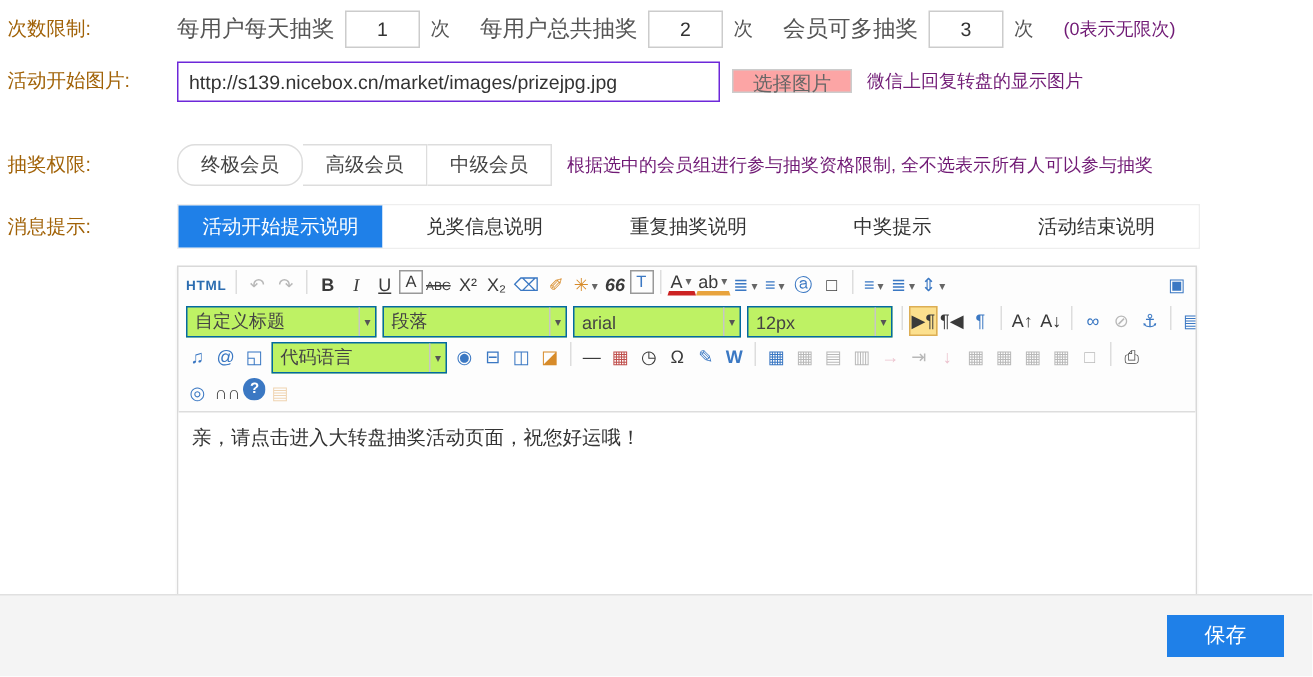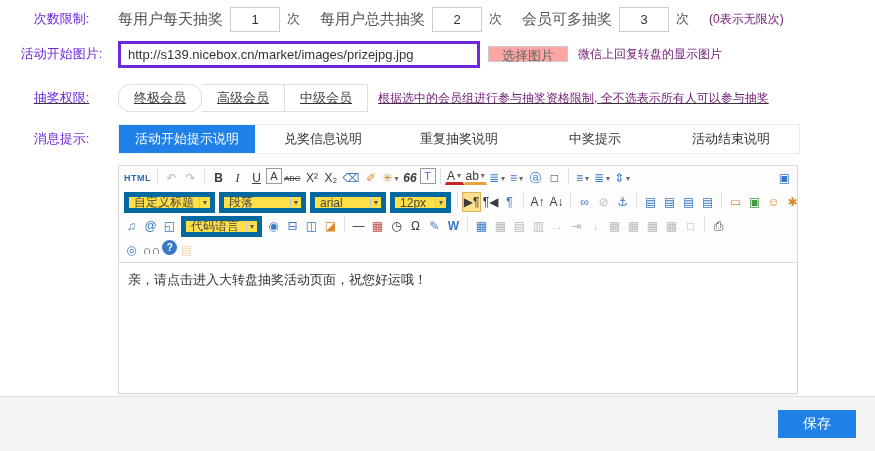--- a/index.html
+++ b/index.html
@@ -4,31 +4,31 @@
 <style>
   :root{ --accent:#1f80e8; }
   *{box-sizing:border-box; margin:0; padding:0;}
   html,body{width:875px;height:451px;}
   body{
     position:relative; background:#fff; overflow:hidden;
     font-family:"Liberation Sans","DejaVu Sans",sans-serif;
     font-size:12px; color:#333;
   }
   .row{display:flex; align-items:center; margin-left:5px;}
-  .rlabel{flex:0 0 113px; width:113px; font-size:13px; color:#6d28d9;text-align:center;}
+  .rlabel{flex:0 0 113px; width:113px; font-size:13px; color:#a16207;}
   #row-limit{margin-top:5px; height:28px;}
   #row-image{margin-top:7px; height:28px;}
-  #row-perm{margin-top:16px; height:28px;text-decoration:underline;}
+  #row-perm{margin-top:28px; height:28px;}
   #row-tabs{margin-top:12px; height:30px;}
   .limit-text{color:#555; font-size:15px; white-space:nowrap;}
   .num-input{width:50px; height:25px; border:1px solid #ccc; text-align:center;
     margin:0 7px; font-size:13px; color:#333; outline:none;}
   .unit{margin-right:20px; color:#555; font-size:13px;}
   .hint{color:#701a75; font-size:12px; white-space:nowrap;}
-  .url-input{width:362px; height:27px; border:3px solid #6d28d9; padding:0 7px;
+  .url-input{width:362px; height:27px; border:1px solid #6d28d9; padding:0 7px;
     font-size:13px; color:#333; outline:none;}
   .choose-btn{height:16px; margin-left:8px; padding:0 13px; background:#fca5a5;
     border:1px solid #ccc; color:#666; font-size:13px; cursor:pointer;}
   #row-image .hint{margin-left:10px;}
   .member-group{display:flex;}
   .member-btn{height:28px; padding:0 15px; background:#fff; border:1px solid #ddd;
     border-left:none; color:#444; font-size:13px; cursor:pointer;}
   .member-btn:first-child{border-left:1px solid #ddd;border-radius:12px;}
   #row-perm .hint{margin-left:10px;}
   .tabs{display:flex; width:682px; height:30px; border:1px solid #eee;}
@@ -56,22 +56,22 @@
   .c-orange{color:#d78b2a;}
   .c-green{color:#3f9c3f;}
   .c-red{color:#c0504d;}
   .c-pink{color:#cc5577;}
   .c-dark{color:#444;}
   .u-red{border-bottom:3px solid #cc2222; height:17px;}
   .u-orange{border-bottom:3px solid #e8a33d; height:17px;}
   .round-blue{background:#3b78c3; color:#fff; border-radius:50%; min-width:15px;
     height:15px; font-size:10px; font-weight:bold;}
   .caret{font-size:8px; color:#666; margin-left:2px;}
-  .tb-select{display:inline-flex; align-items:center; border:5px solid #0369a1;
-    background:#fde047; height:21px; margin:0 2px; cursor:pointer;}
+  .tb-select{display:inline-flex; align-items:center; border:1px solid #0369a1;
+    background:#bef264; height:21px; margin:0 2px; cursor:pointer;gap:44px;}
   .tb-select .lbl{padding:0 5px; font-size:12px; color:#444; white-space:nowrap;}
   .tb-select .car{border-left:1px solid #c6c6c6; height:100%; display:flex;
     align-items:center; padding:0 3px; font-size:8px; color:#555;}
   .sel-title .lbl{min-width:56px;} .sel-para .lbl{min-width:66px;}
   .sel-font .lbl{min-width:55px;} .sel-size .lbl{min-width:40px;}
   .sel-code .lbl{min-width:60px;}
   .ed-content{border-top:1px solid #ddd; height:131px; background:#fff;
     padding:8px 9px; font-size:13px; color:#333; outline:none;}
   .footer{position:absolute; left:0; right:0; bottom:0; height:55px;
     background:#f4f4f4; border-top:1px solid #e0e0e0; display:flex;

